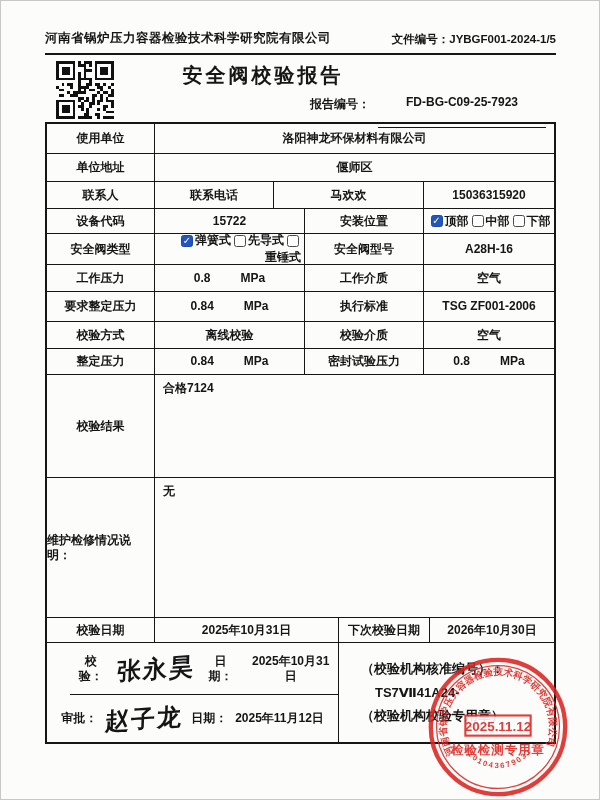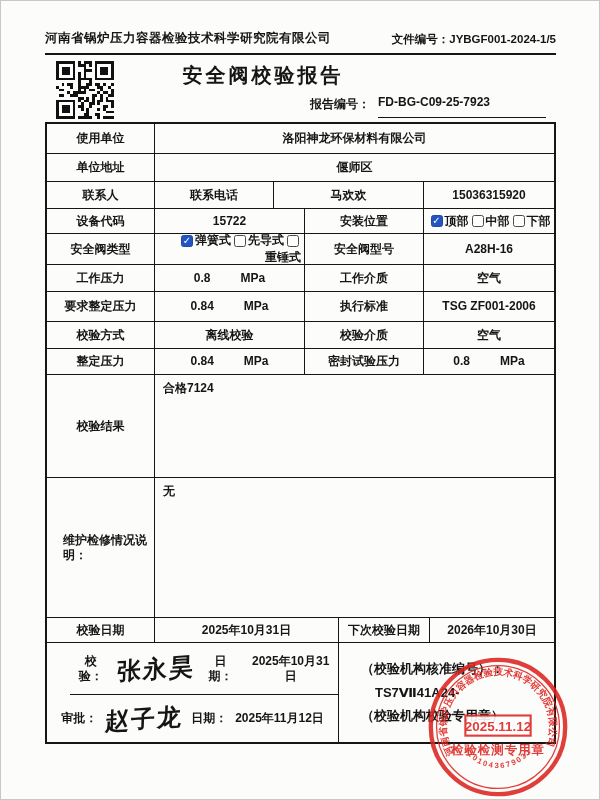--- a/index.html
+++ b/index.html
@@ -15,36 +15,36 @@
   .hdr-company { font-size:12.5px; font-weight:bold; letter-spacing:.5px; }
   .hdr-file { font-size:11.5px; font-weight:bold; }
 
   .qr { position:absolute; left:55px; top:61px; width:60px; height:58px; }
 
   .title { position:absolute; left:0; top:62px; width:483px; text-align:center;
            font-size:20px; font-weight:bold; letter-spacing:3px;padding-left:43px; }
 
   .repno { position:absolute; left:0; top:96px; width:600px; text-align:left; font-size:12px; }
   .repno-label { position:absolute; left:310px; font-weight:bold; }
-  .repno-val { position:absolute; left:378px; top:-1px; width:168px; text-align:left;
-               font-weight:bold; border-bottom:1.6px solid #161616; padding-bottom:8px; }
+  .repno-val { position:absolute; left:378px; top:-1px; width:168px; text-align:center;
+               font-weight:bold; border-bottom:1.6px solid #161616; padding-bottom:18px; }
 
   
   .tbl { position:absolute; left:45px; top:122px; width:511px;
          border:2px solid #161616; background:transparent; }
   .row { display:flex; border-top:1.5px solid #161616; }
   .row:first-child { border-top:none; }
   .cell { border-right:1.5px solid #161616; display:flex; align-items:center;
           justify-content:center; text-align:center; font-size:12px; padding:1px 3px;
           line-height:1.25; }
   .cell:last-child { border-right:none; }
   .lab { font-weight:bold; }
   .val { font-weight:600; }
   .top-left { align-items:flex-start; justify-content:flex-start; text-align:left; padding:6px 8px; }
-  .left-lab { justify-content:flex-start; text-align:left; padding-left:16px; }
+  .left-lab { justify-content:flex-start; text-align:left; padding-left:0; }
 
   .c1 { width:108px; } .c2 { width:150px; } .c3 { width:119px; } .c4 { flex:1; }
   .r12-c2 { width:184px; } .r12-c3 { width:91px; }
   .sig-cell { width:292px; }
 
   .pv { display:flex; width:100%; justify-content:center; gap:30px; }
 
   .cbrow { display:flex; flex-wrap:wrap; justify-content:flex-end; align-items:center; row-gap:2px; }
   .cb { display:inline-block; width:12px; height:12px; border:1.6px solid #4a4a4a;
         border-radius:2.5px; margin:0 2px 0 3px; vertical-align:-2px; background:#fff;

